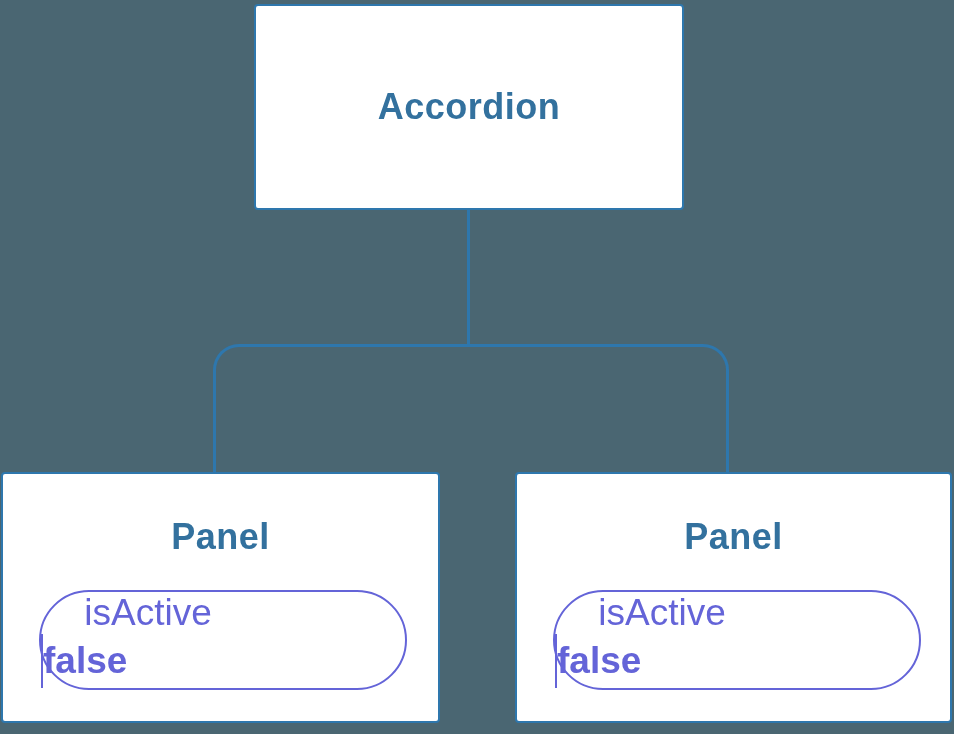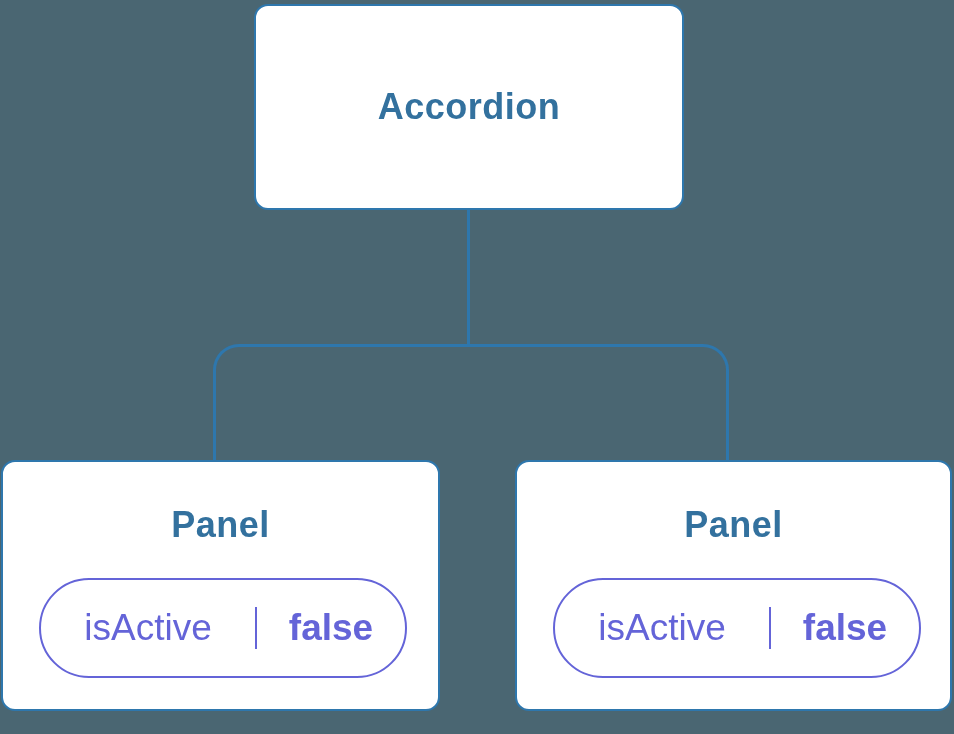--- a/index.html
+++ b/index.html
@@ -18,21 +18,21 @@
     position: relative;
     width: 954px;
     height: 734px;
     background: var(--background);
     overflow: hidden;
   }
   .node {
     position: absolute;
     background: var(--node-background);
     border: 2.5px solid var(--node-border);
-    border-radius: 14px;
+    border-radius: 4px;
   }
   .root-node {
     left: 254px;
     top: 4px;
     width: 430px;
     height: 206px;
     display: flex;
     align-items: center;
     justify-content: center;
   }
@@ -56,21 +56,21 @@
     top: 344px;
     width: 516px;
     height: 128px;
     border-top: 3px solid var(--connector);
     border-left: 3px solid var(--connector);
     border-right: 3px solid var(--connector);
     border-top-left-radius: 26px;
     border-top-right-radius: 26px;
   }
   .panel-node {
-    top: 460px;
+    top: 472px;
     width: 439px;
     height: 251px;
   }
   .panel-left  { left: 1px; }
   .panel-right { left: 515px; width: 437px; }
   .panel-title {
     position: absolute;
     top: 42px;
     left: 0;
     right: 0;
@@ -78,23 +78,24 @@
   }
   .pill {
     position: absolute;
     left: 36px;
     top: 116px;
     width: 368px;
     height: 100px;
     border: 2px solid var(--state-pill);
     border-radius: 50px;
     display: flex;
-    align-items: center;
+    align-items: flex-start;
     color: var(--state-pill);
     font-size: 37px;
+    flex-direction: column;
   }
   .pill-section {
     display: flex;
     align-items: center;
     justify-content: center;
   }
   .pill-name  { width: 214px; }
   .pill-value {
     flex: 1;
     border-left: 2px solid var(--state-pill);

